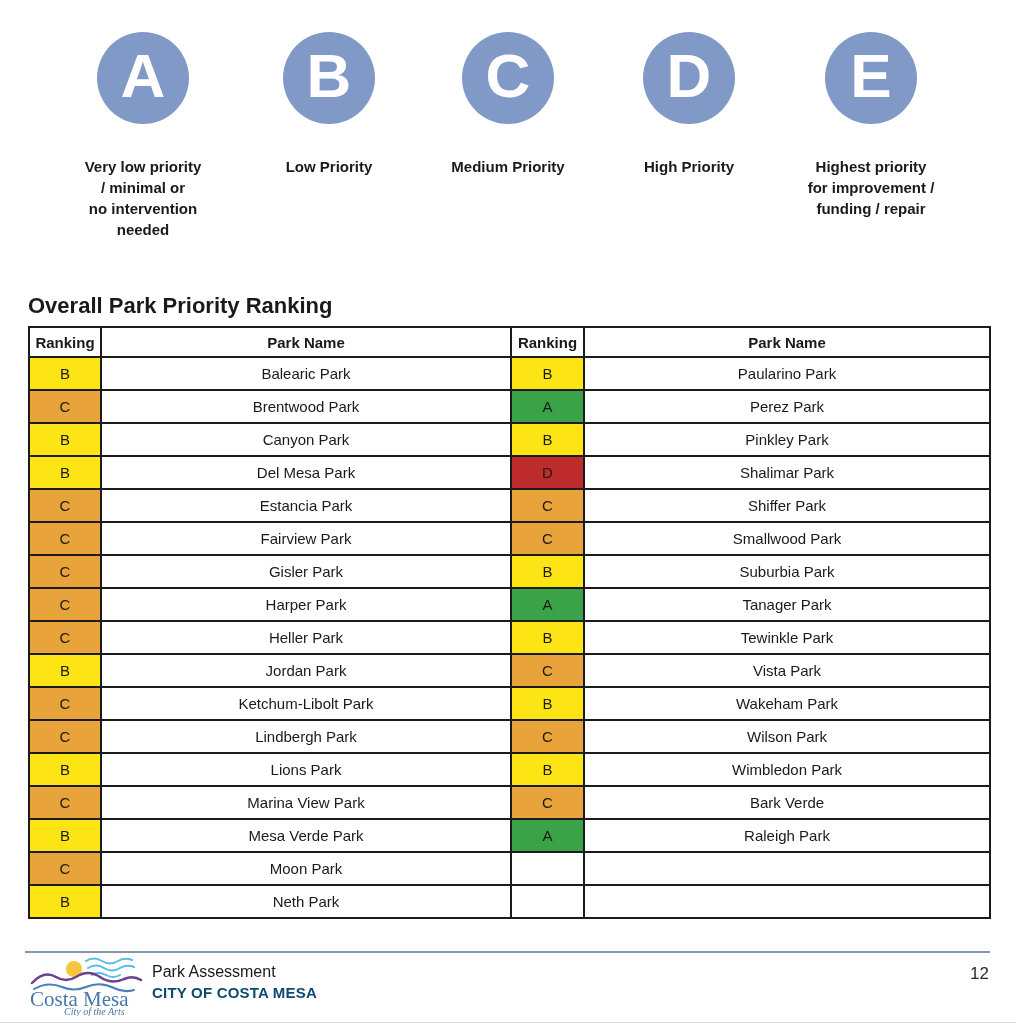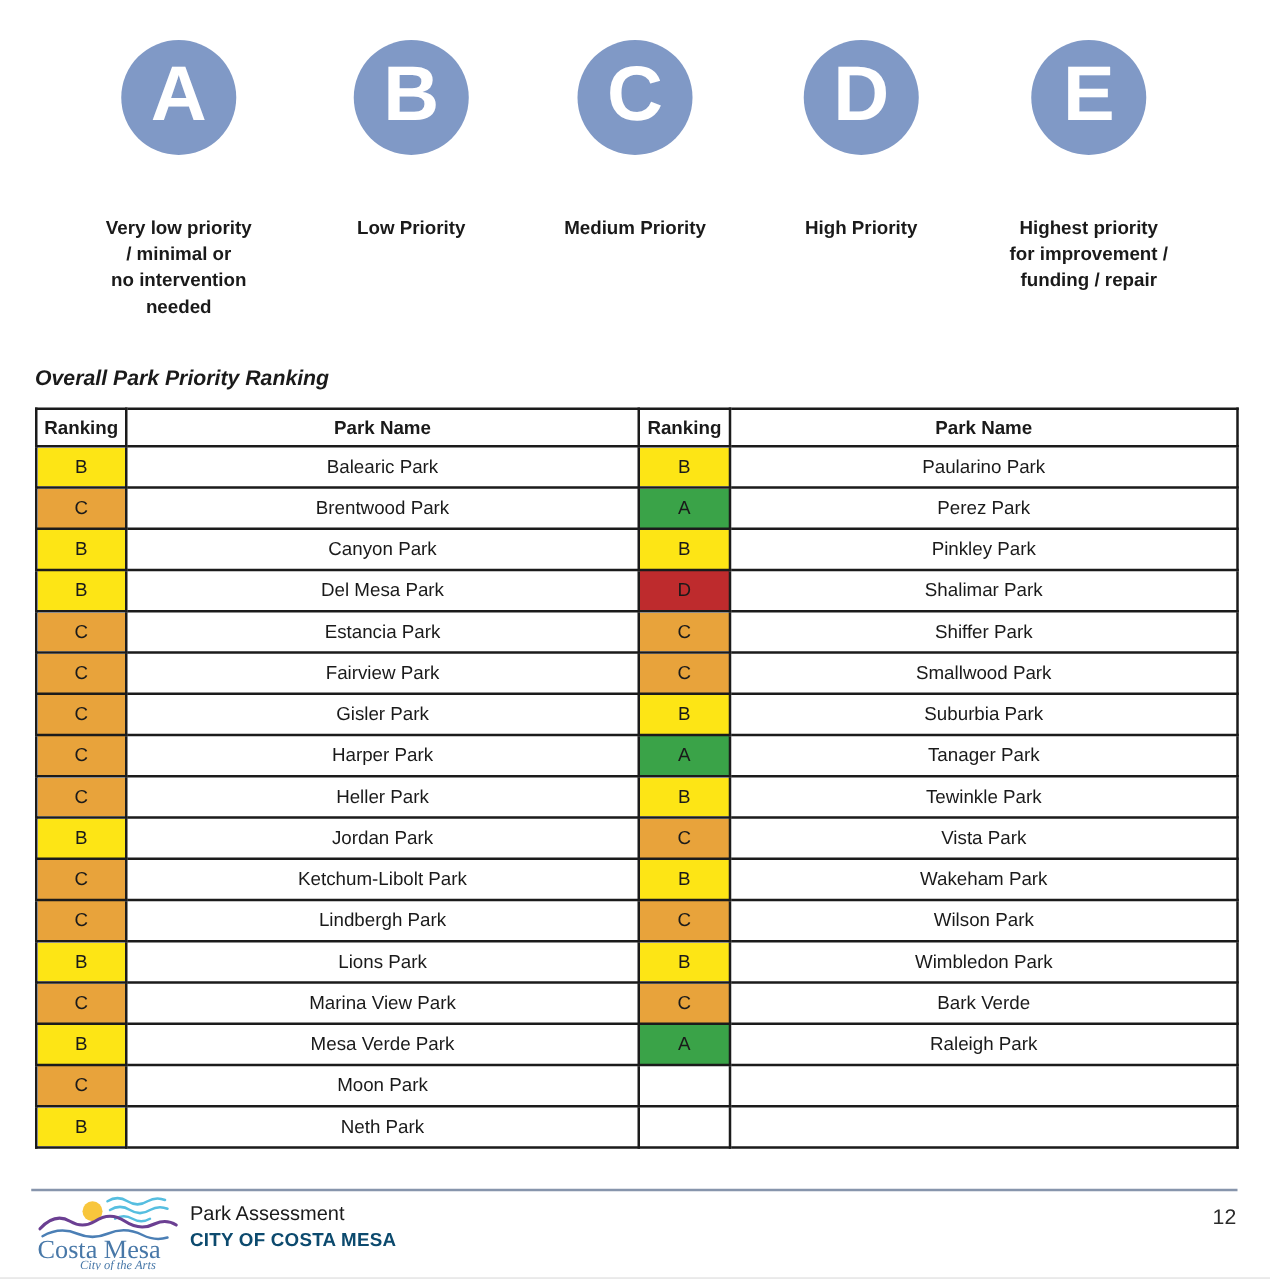--- a/index.html
+++ b/index.html
@@ -17,26 +17,26 @@
   .circle {
     width: 92px; height: 92px; border-radius: 50%;
     margin: 0 auto; background: #8099C6;
     display: flex; align-items: center; justify-content: center;
   }
   .circle span {
     color: #ffffff; font-weight: bold; font-size: 62px; line-height: 92px;
     transform: translateY(-2px);
   }
   .legend-label {
-    margin-top: 48px; font-size: 15px; font-weight: bold; line-height: 21px;
+    margin-top: 32px; font-size: 15px; font-weight: bold; line-height: 21px;
     white-space: pre-line; color: #1a1a1a;
   }
 
   
-  .table-title { position: absolute; left: 28px; top: 293px; font-size: 17px; font-weight: bold; color: #1a1a1a; font-style: italic; }
+  .table-title { position: absolute; left: 28px; top: 293px; font-size: 22px; font-weight: bold; color: #1a1a1a; }
   table.ranking {
     position: absolute; left: 28px; top: 326px; width: 961px;
     border-collapse: collapse; table-layout: fixed; border-radius: 24px;
   }
   table.ranking th, table.ranking td {
     border: 2px solid #1b1b1b; text-align: center; vertical-align: middle;
     font-size: 15px; padding: 0; height: 33px; background: #ffffff;
     overflow: hidden;
   }
   table.ranking th { font-weight: bold; height: 30px; }

